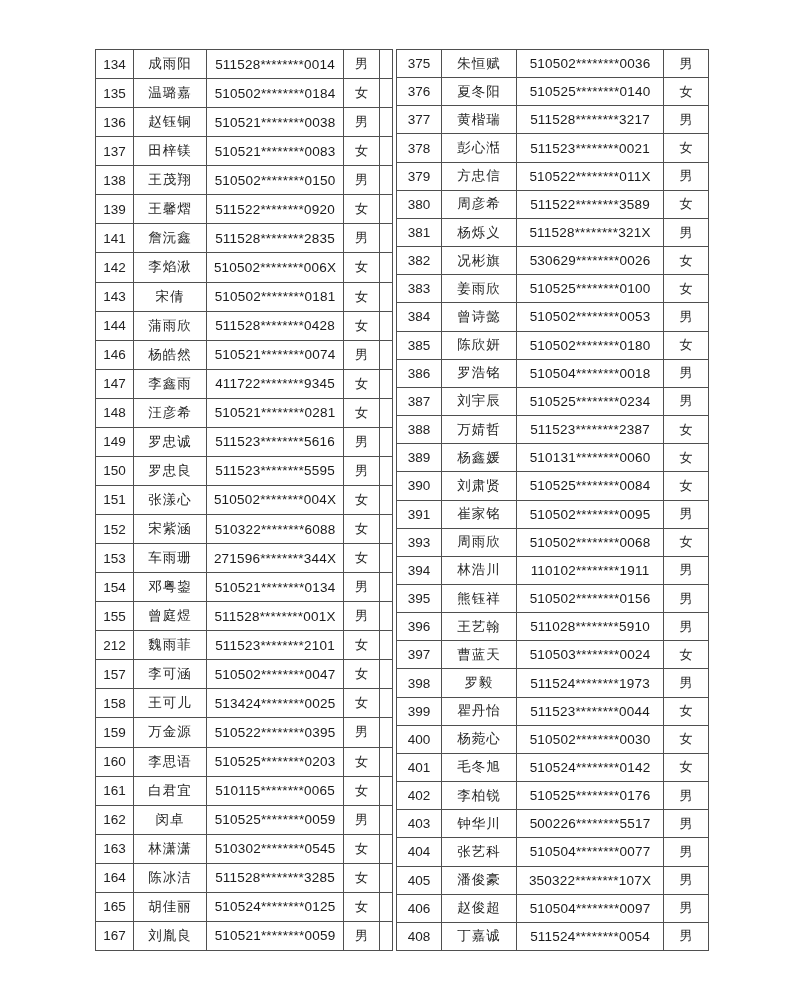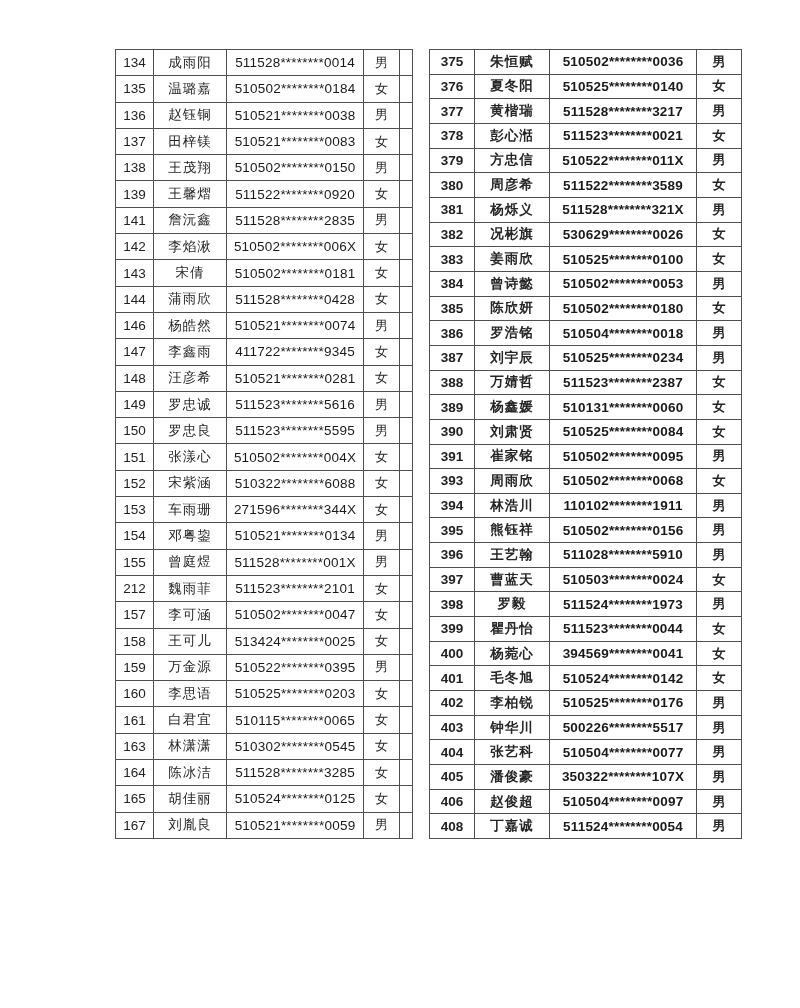--- a/index.html
+++ b/index.html
@@ -8,25 +8,24 @@
     background:#ffffff;
     position:relative;
     font-family:"Liberation Sans",sans-serif;
     color:#1c1c1c;
   }
   .page{position:absolute;inset:0;background:#ffffff;}
   table.roster{
     position:absolute;
     border-collapse:collapse;
     table-layout:fixed;
-    height:790px;
-    margin-left:20px;
+    height:902px;
   }
   #left-table{left:95px;top:49px;width:297px;}
-  #right-table{left:409px;top:49px;width:312px;font-weight:bold;}
+  #right-table{left:396px;top:49px;width:312px;}
   table.roster td{
     border:1px solid #4f4f4f;
     text-align:center;
     vertical-align:middle;
     padding:0;
     overflow:hidden;
     white-space:nowrap;
   }
   td.c0{ 
     font-size:13.5px;
@@ -244,20 +243,27 @@
           <td class="c4"></td>
         </tr>
         <tr>
           <td class="c0">161</td>
           <td class="c1">白君宜</td>
           <td class="c2">510115********0065</td>
           <td class="c3">女</td>
           <td class="c4"></td>
         </tr>
         <tr>
+          <td class="c0">162</td>
+          <td class="c1">闵卓</td>
+          <td class="c2">510525********0059</td>
+          <td class="c3">男</td>
+          <td class="c4"></td>
+        </tr>
+        <tr>
           <td class="c0">163</td>
           <td class="c1">林潇潇</td>
           <td class="c2">510302********0545</td>
           <td class="c3">女</td>
           <td class="c4"></td>
         </tr>
         <tr>
           <td class="c0">164</td>
           <td class="c1">陈冰洁</td>
           <td class="c2">511528********3285</td>
@@ -429,21 +435,21 @@
         </tr>
         <tr>
           <td class="c0">399</td>
           <td class="c1">瞿丹怡</td>
           <td class="c2">511523********0044</td>
           <td class="c3">女</td>
         </tr>
         <tr>
           <td class="c0">400</td>
           <td class="c1">杨菀心</td>
-          <td class="c2">394569********0041</td>
+          <td class="c2">510502********0030</td>
           <td class="c3">女</td>
         </tr>
         <tr>
           <td class="c0">401</td>
           <td class="c1">毛冬旭</td>
           <td class="c2">510524********0142</td>
           <td class="c3">女</td>
         </tr>
         <tr>
           <td class="c0">402</td>

